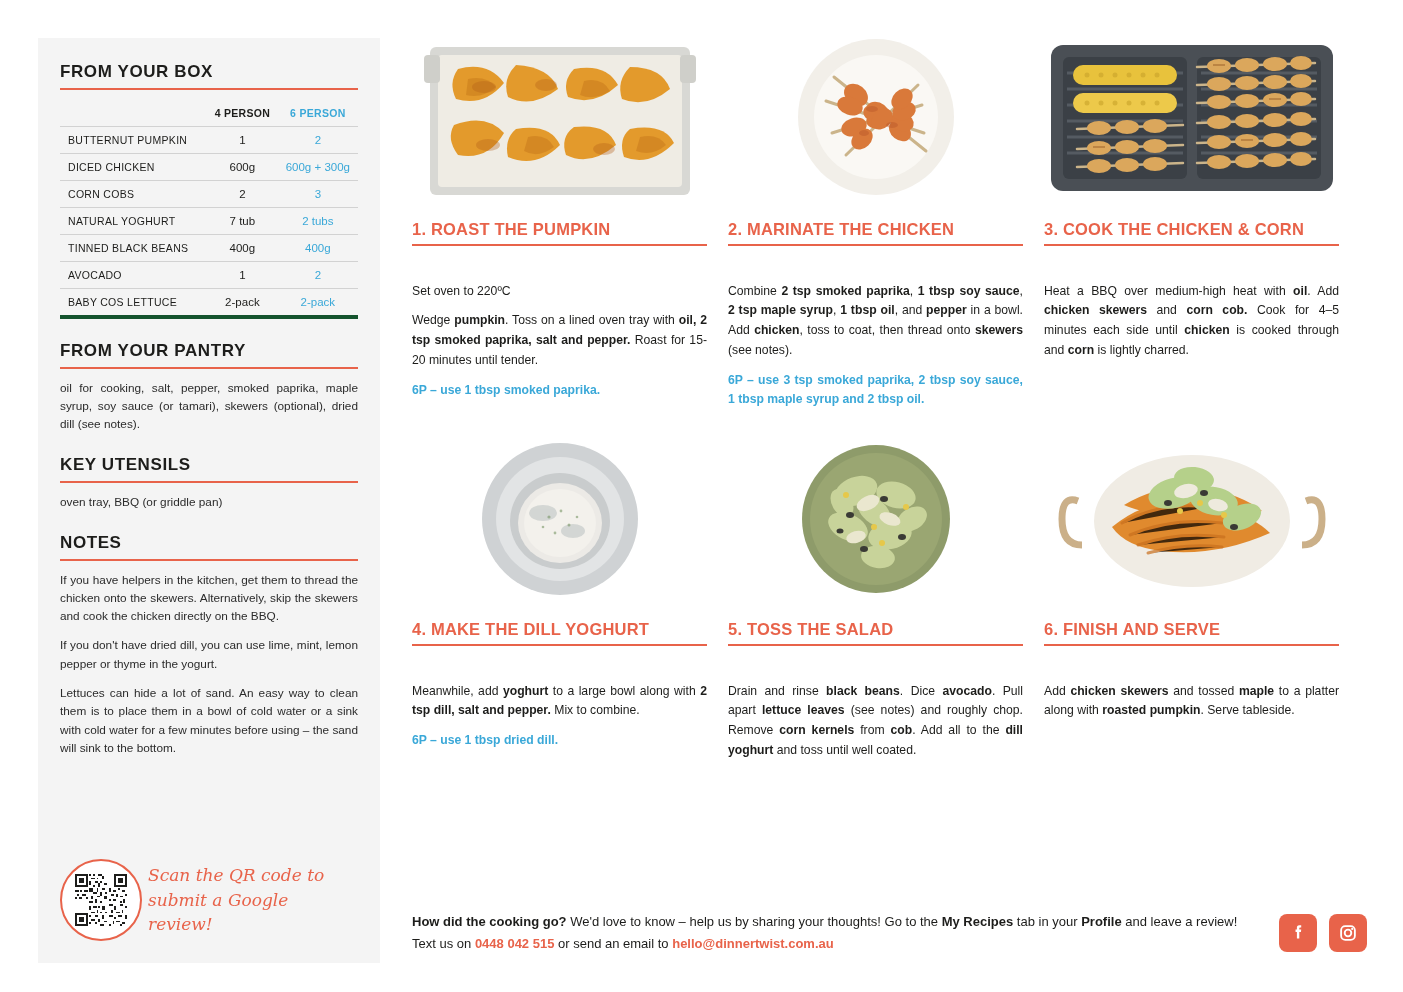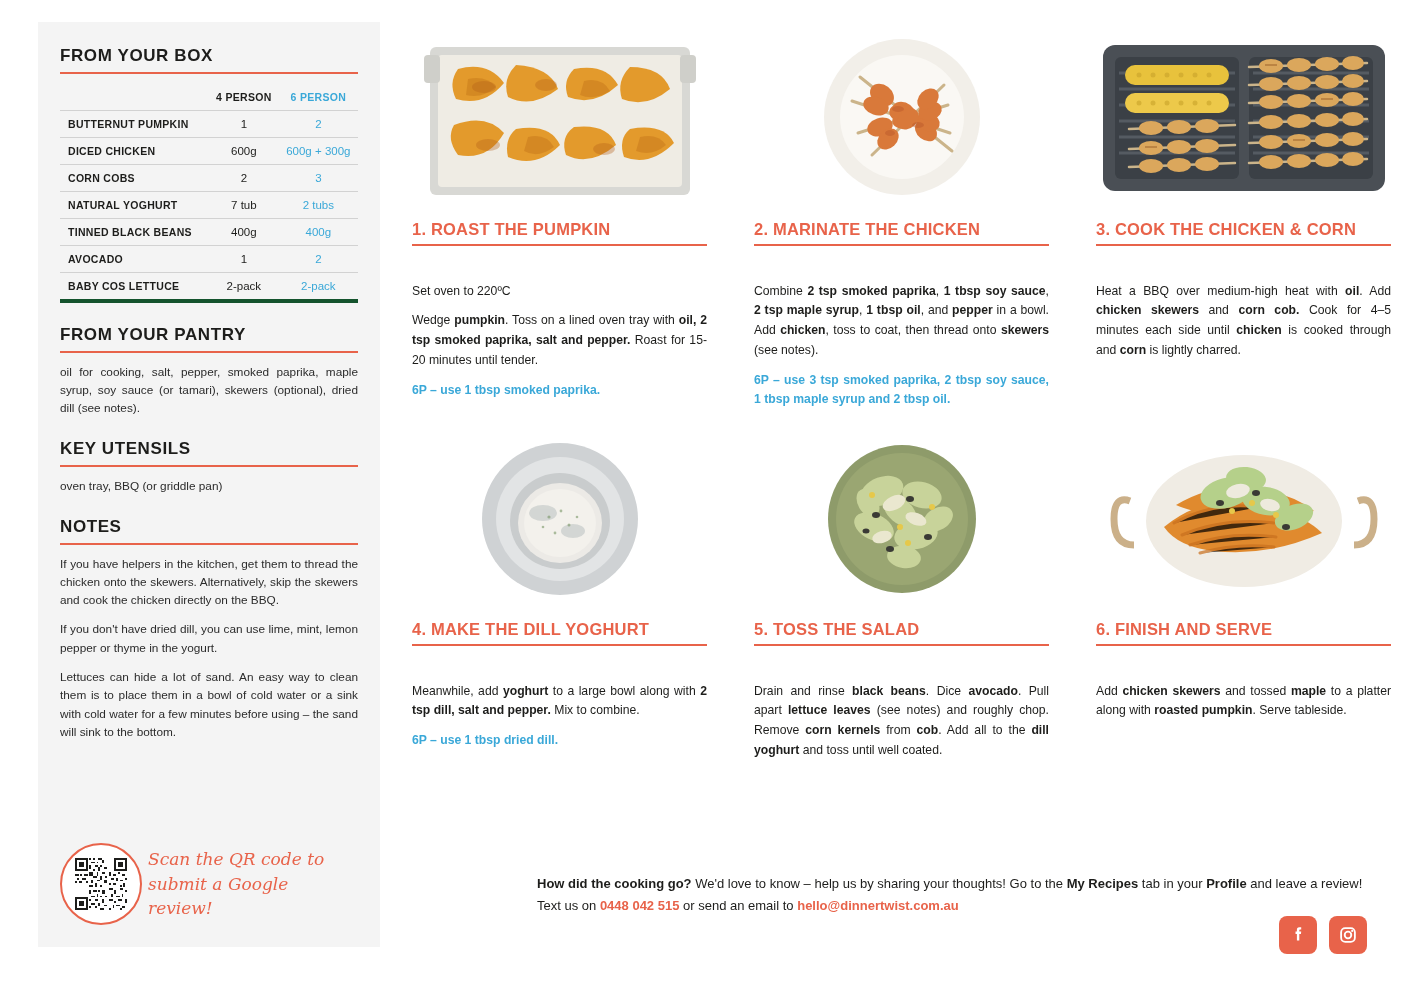--- a/index.html
+++ b/index.html
@@ -9,38 +9,38 @@
     background: #ffffff;
     font-family: "Liberation Sans", sans-serif;
     color: #1d1d1b;
     overflow: hidden;
     position: relative;
   }
   .page { position:absolute; inset:0; }
 
   
   .sidebar {
-    position:absolute; left:38px; top:22px; width:342px; height:925px;
+    position:absolute; left:38px; top:38px; width:342px; height:925px;
     background:#f4f4f4;
     padding: 24px 22px;
   }
   .sb-head {
     font-size:17px; font-weight:700; letter-spacing:.6px;
     color:#1d1d1b; margin:0 0 6px 0; text-transform:uppercase;
   }
   .rule { height:2px; background:#e8634a; margin-bottom:10px; }
   .rule.thin { height:1.5px; }
 
   table.box-table { width:100%; border-collapse:collapse; font-size:11px; }
   table.box-table td, table.box-table th {
     padding:7px 4px; border-bottom:1px solid #d2d2d2; text-align:center;
   }
   table.box-table tr:first-child th { border-bottom:1px solid #d2d2d2; }
   table.box-table .ing {
-    text-align:left; font-weight:700; letter-spacing:.3px;
+    text-align:left; font-weight:400; letter-spacing:.3px;
     font-size:10.5px; text-transform:uppercase; padding-left:8px;
   }
   table.box-table th.col4 { font-size:10.5px; font-weight:700; color:#1d1d1b; letter-spacing:.3px;}
   table.box-table th.col6 { font-size:10.5px; font-weight:700; color:#3aa8d8; letter-spacing:.3px;}
   table.box-table td.v4 { font-size:11.5px; color:#1d1d1b; }
   table.box-table td.v6 { font-size:11.5px; color:#3aa8d8; }
   table.box-table tr:last-child td { border-bottom:4px solid #14532d; }
 
   .sb-section { margin-top:22px; }
   .sb-body {
@@ -55,40 +55,40 @@
     display:flex; align-items:center; justify-content:center; background:#fff;
   }
   .qr-code { width:52px; height:52px; }
   .qr-text {
     color:#e8634a; font-family:"DejaVu Serif", serif; font-style:italic;
     font-size:17px; line-height:1.45; width:180px;
   }
 
   
   .steps { position:absolute; left:412px; top:28px; width:955px; }
-  .row { display:flex; gap:47px; }
+  .row { display:flex; gap:21px; }
   .col { width:295px; }
 
   .photo { width:295px; height:180px; display:flex; align-items:center; justify-content:center; overflow:hidden;}
   .photo svg { display:block; }
 
   .step-title {
     font-size:16.5px; font-weight:700; color:#e8634a; letter-spacing:.2px;
     margin:12px 0 5px 0;
   }
   .step-rule { height:1.5px; background:#e8634a; margin-bottom:11px; }
   .step-body { font-size:12.2px; line-height:1.62; color:#1d1d1b; text-align:justify;margin-top:36px; }
   .step-body p { margin:0 0 10px 0; }
   .step-body b { font-weight:700; }
   .six { color:#3aa8d8; font-weight:700; font-size:12.2px; line-height:1.62; text-align:justify; }
 
   
   .footer {
     position:absolute; left:412px; bottom:38px; width:955px;
-    display:flex; align-items:flex-end; justify-content:space-between;flex-direction:column;
+    display:flex; justify-content:space-between;
   }
   .footer-text { font-size:13px; line-height:1.65; color:#1d1d1b; width:830px; }
   .accent { color:#e8634a; font-weight:700; }
   .socials { display:flex; gap:12px; align-items:center; }
   .sq { width:38px; height:38px; border-radius:8px; background:#e8634a; display:flex; align-items:center; justify-content:center; }
 </style>
 </head>
 <body>
 
 <div class="page">

